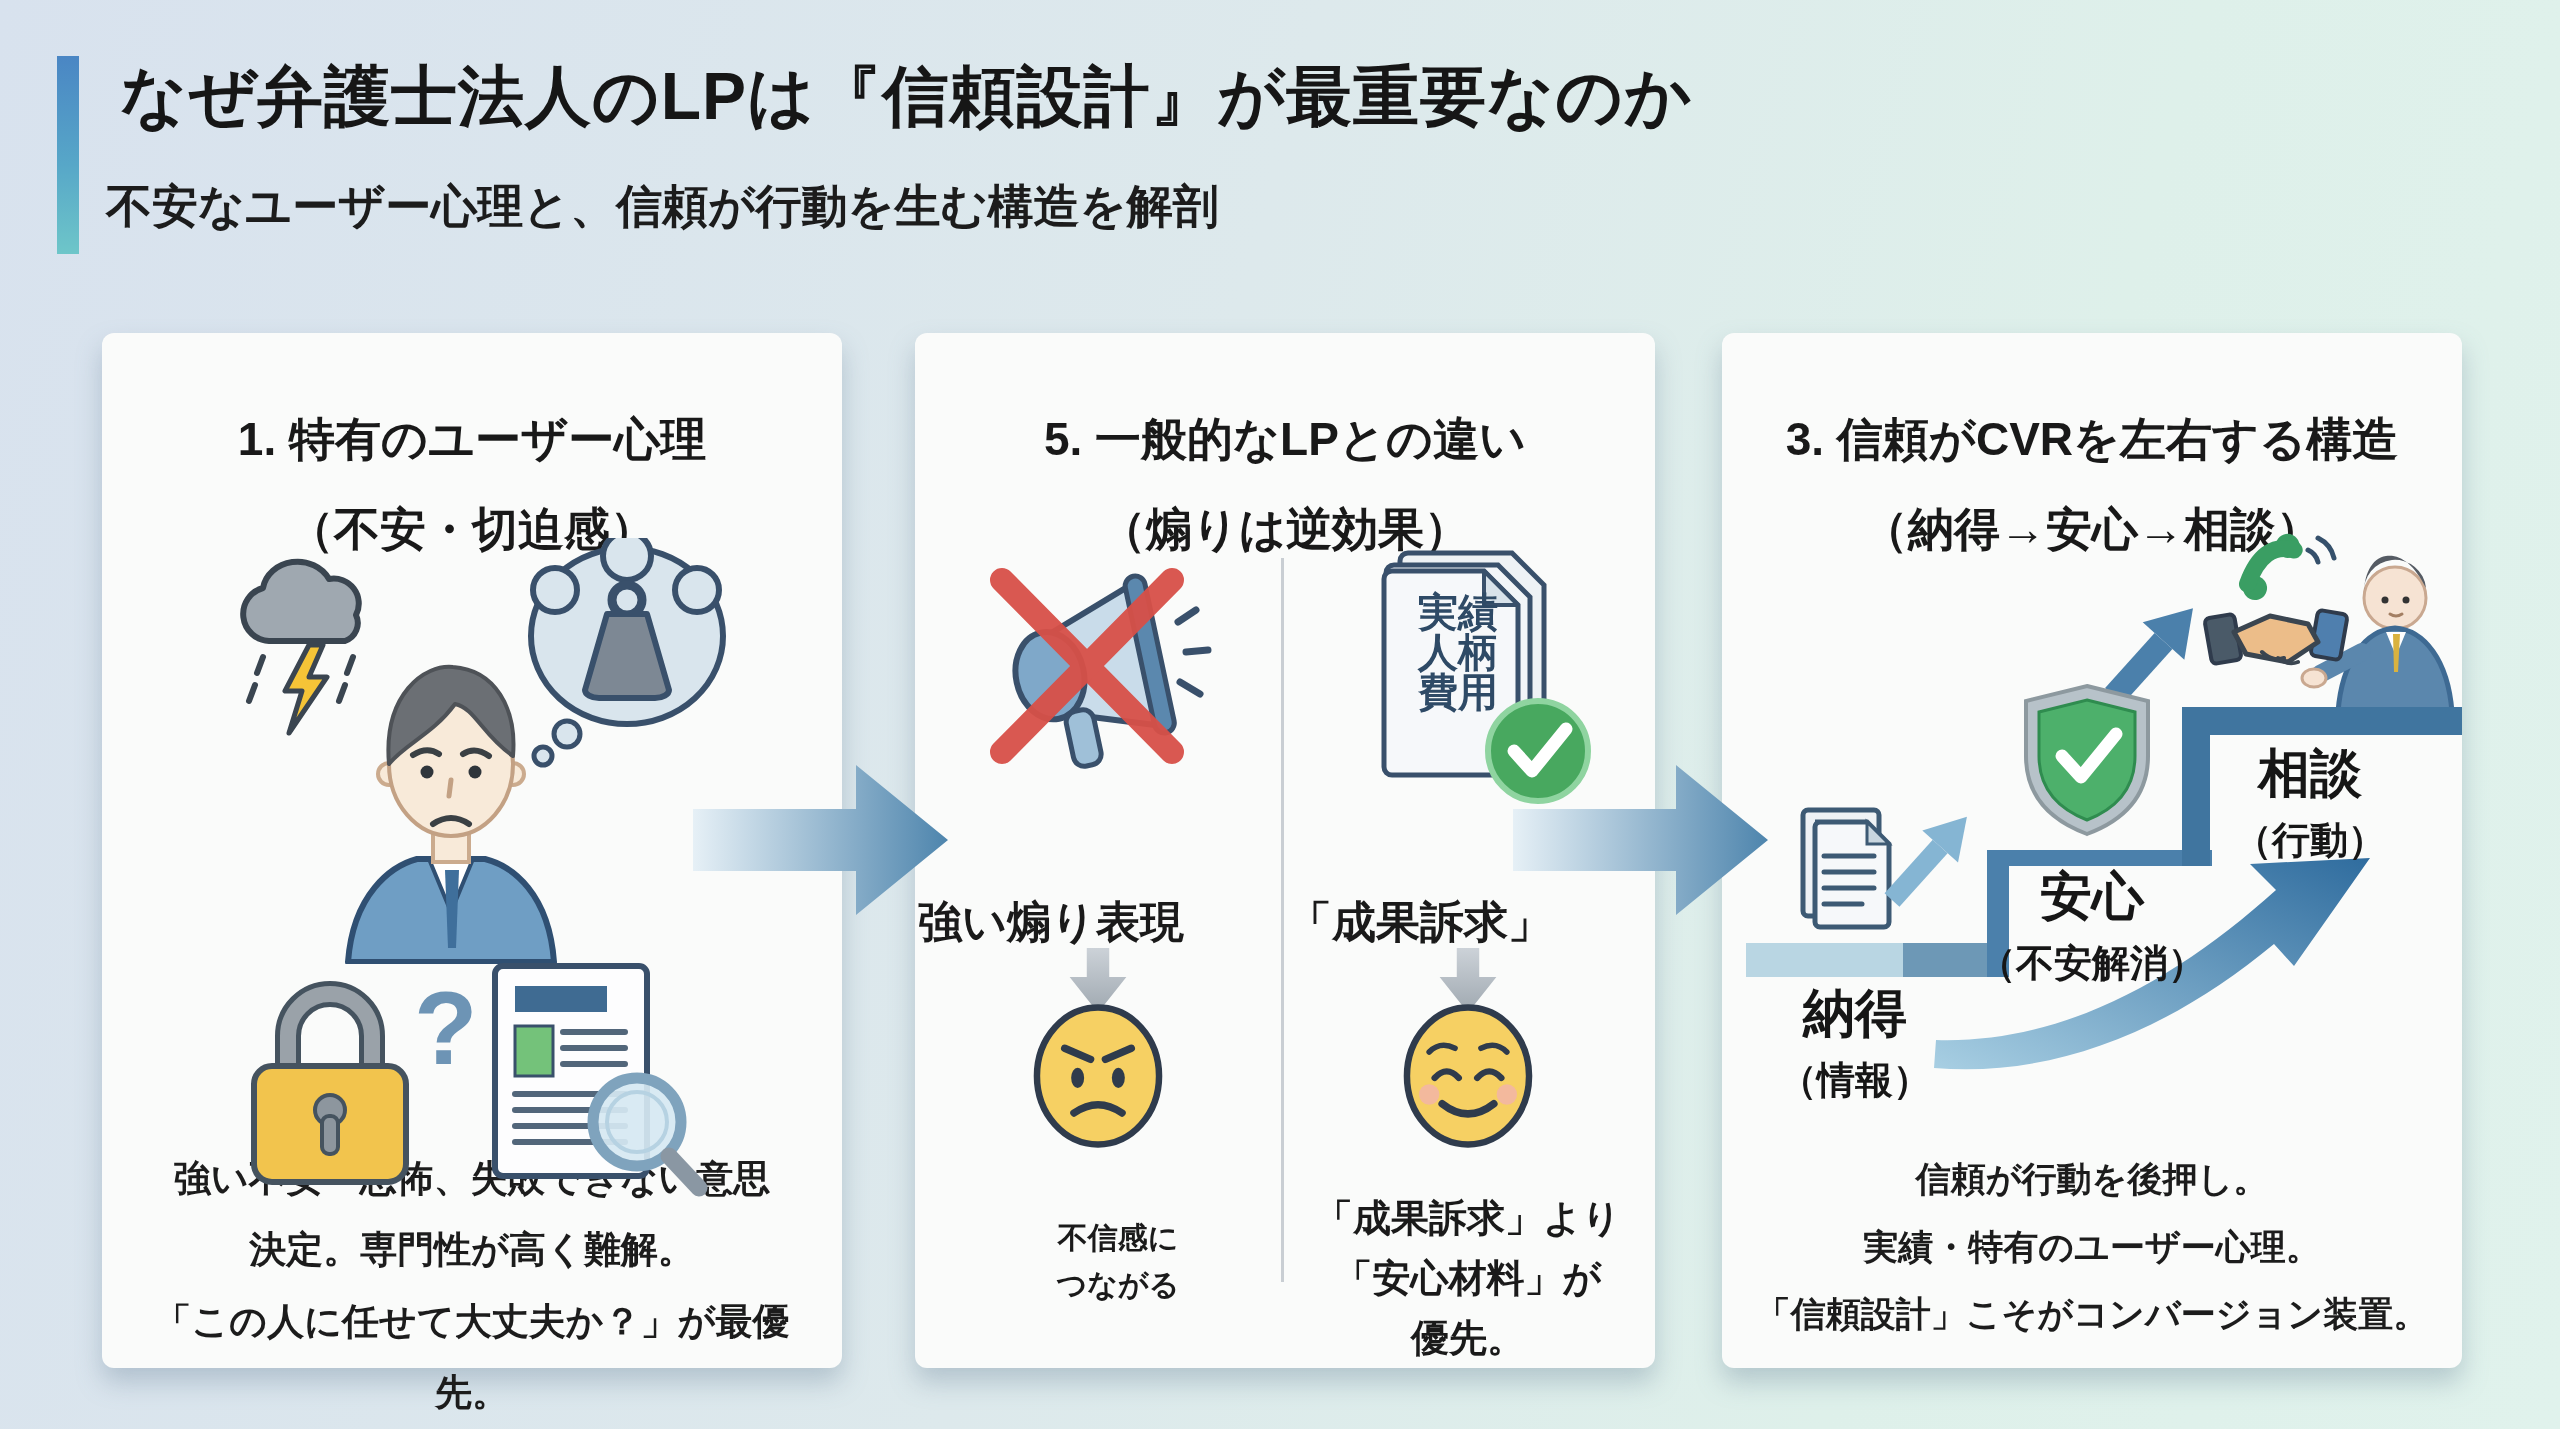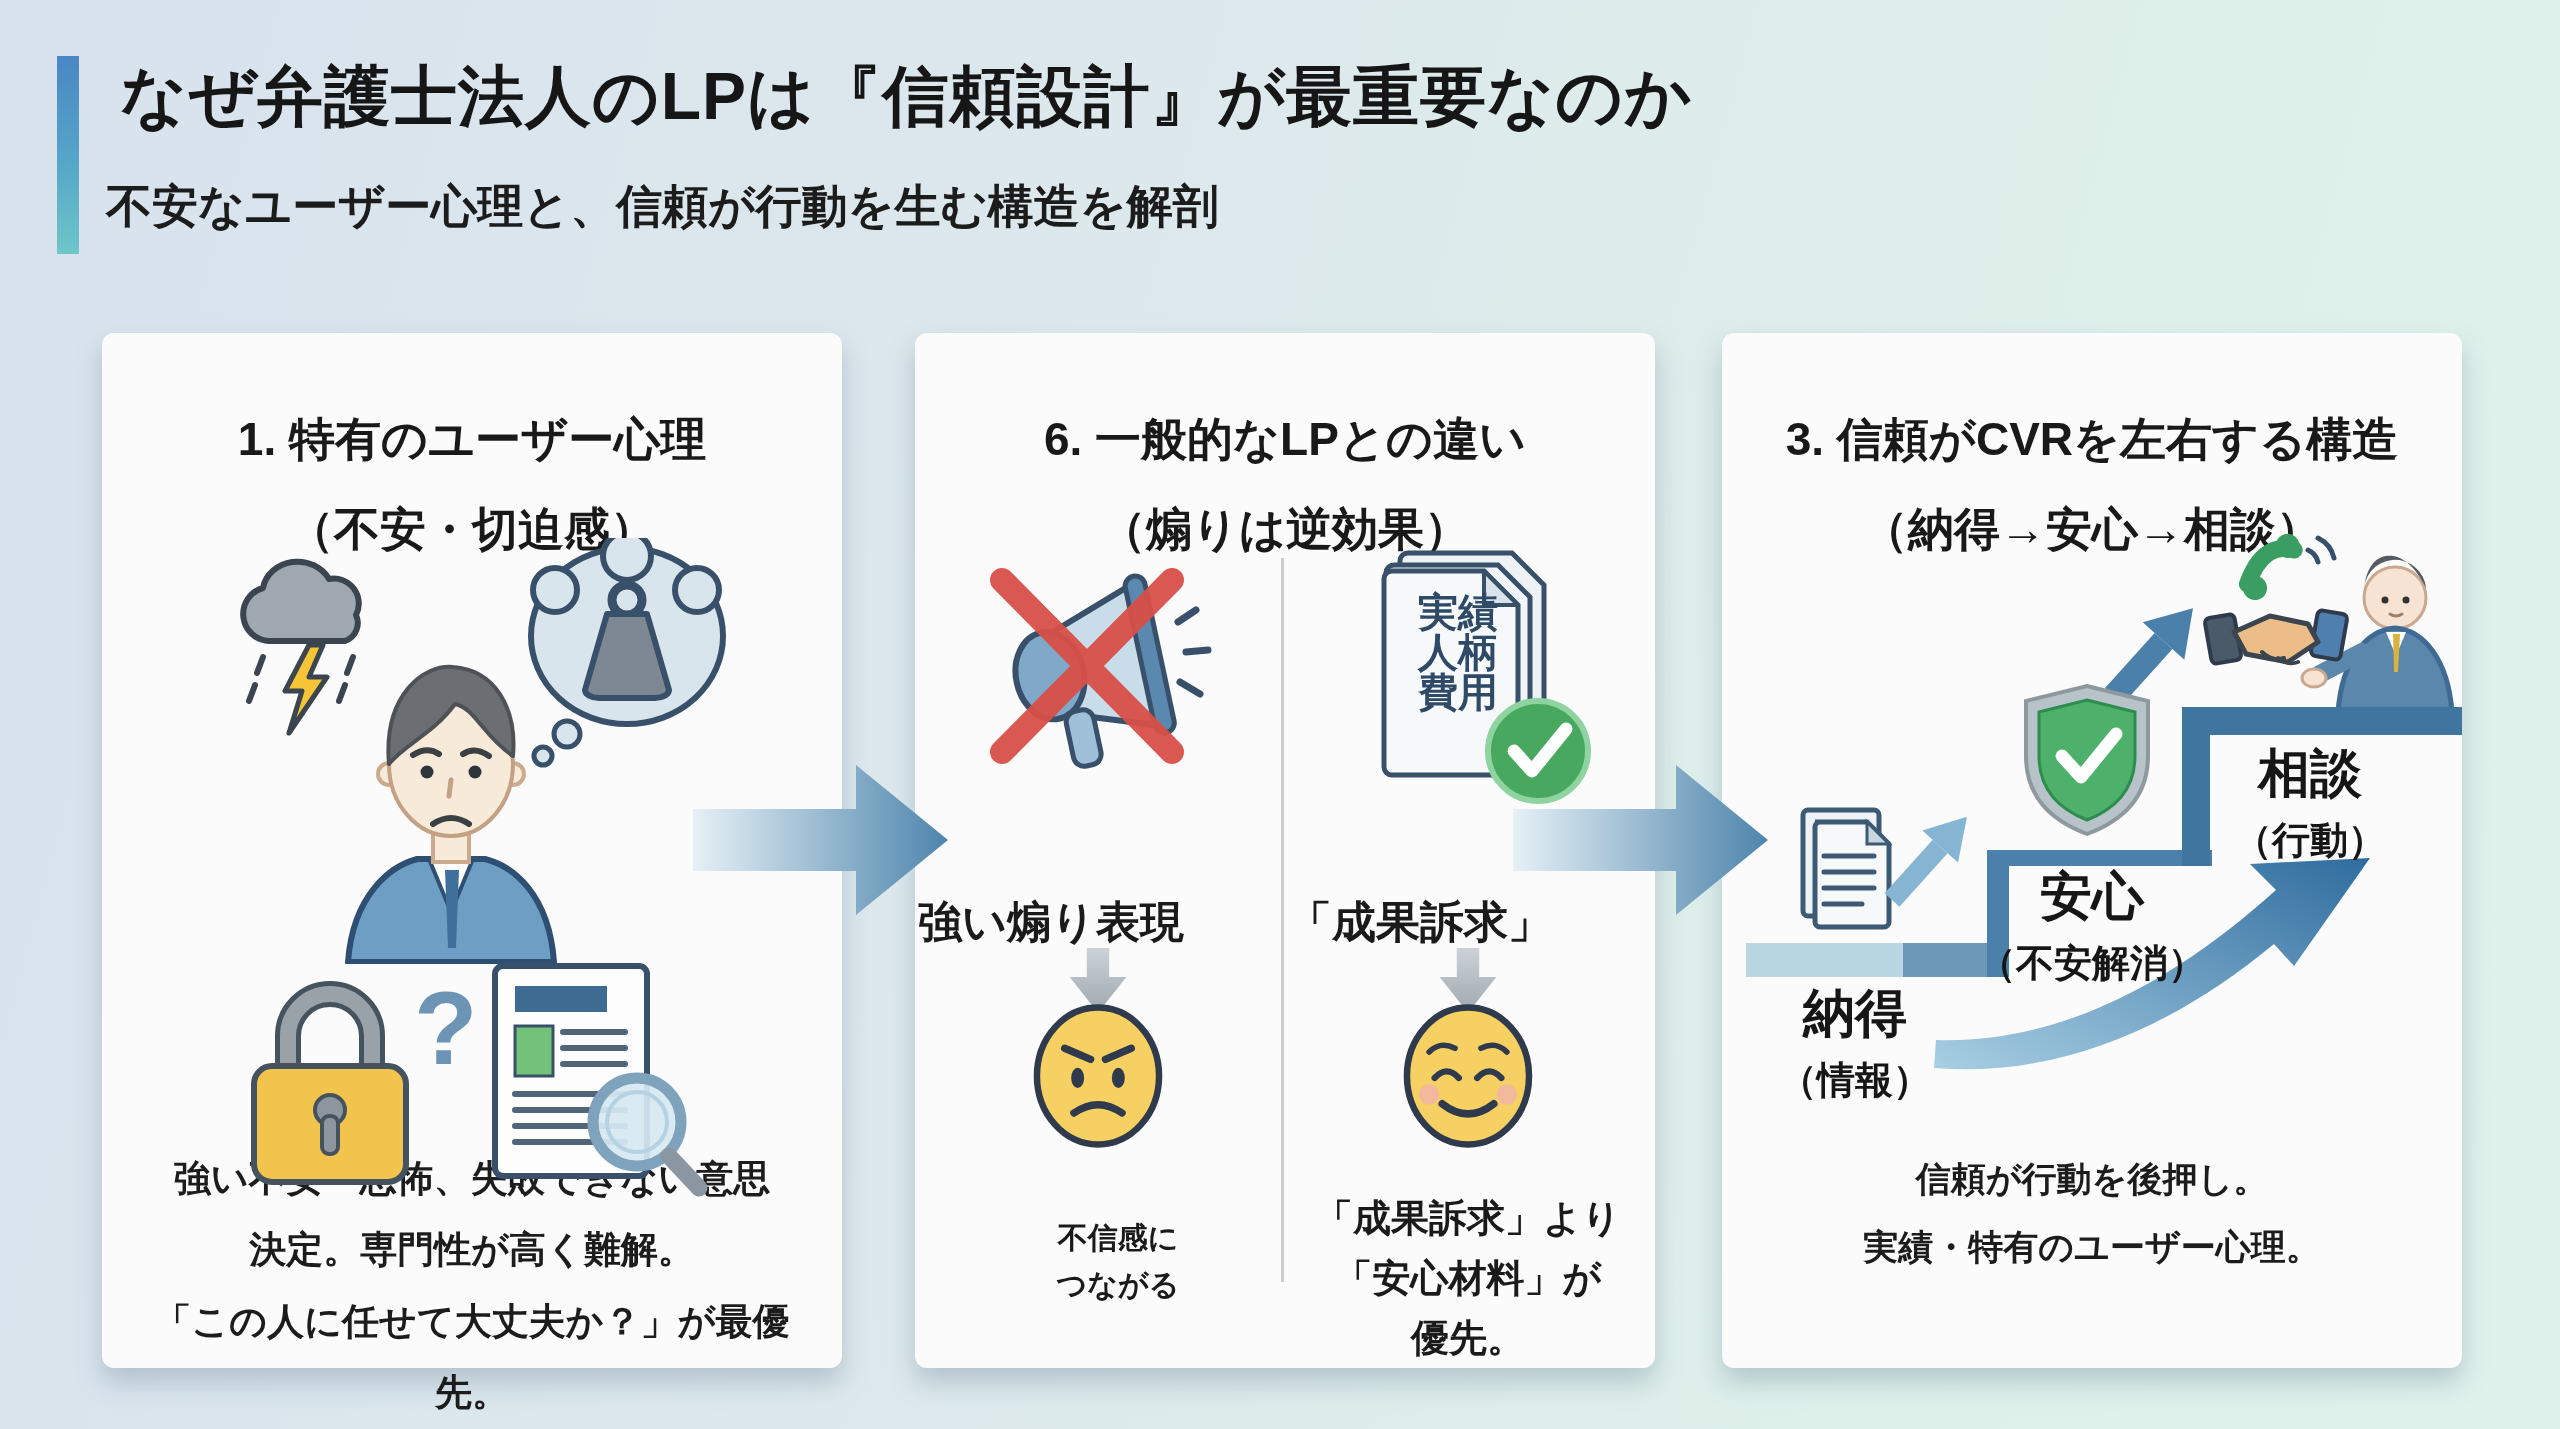--- a/index.html
+++ b/index.html
@@ -121,21 +121,21 @@
       <line x1="30" y1="168" x2="140" y2="168"></line>
         <line x1="30" y1="184" x2="140" y2="184"></line>
     </g>
     <circle cx="152" cy="164" r="44" fill="#d6e8f2" fill-opacity="0.92" stroke="#7fa3bd" stroke-width="11"></circle>
     <circle cx="152" cy="164" r="30" fill="none" stroke="#b6d2e2" stroke-width="4"></circle>
     <line x1="184" y1="198" x2="214" y2="230" stroke="#8a97a3" stroke-width="17" stroke-linecap="round"></line>
   </svg>
 
   <div class="abs card card2">
     <div class="card-heading">
-      <div>6. 一般的なLPとの違い</div>
+      <div>5. 一般的なLPとの違い</div>
       <div>（煽りは逆効果）</div>
     </div>
   </div>
   <div class="abs divider"></div>
 
   <svg class="abs" style="left:972px;top:556px;" width="248" height="230" viewBox="0 0 248 230">
     <g transform="rotate(-12 124 115)">
       <polygon points="78,72 176,38 176,182 78,148" fill="#c9dcea" stroke="#39506b" stroke-width="6" stroke-linejoin="round"></polygon>
       <ellipse cx="78" cy="110" rx="34" ry="44" fill="#7fa8c9" stroke="#39506b" stroke-width="6"></ellipse>
       <rect x="170" y="30" width="20" height="160" rx="10" fill="#5b88ae" stroke="#39506b" stroke-width="5"></rect>
@@ -217,20 +217,21 @@
   </div>
 
   <div class="abs card card3">
     <div class="card-heading">
       <div>3. 信頼がCVRを左右する構造</div>
       <div>（納得→安心→相談）</div>
     </div>
     <div class="card-body c3-body">
       <div>信頼が行動を後押し。</div>
       <div>実績・特有のユーザー心理。</div>
+      <div>「信頼設計」こそがコンバージョン装置。</div>
     </div>
   </div>
 
   <svg class="abs" style="left:1722px;top:520px;" width="740" height="580" viewBox="0 0 740 580">
     <defs>
       <linearGradient id="swooshGrad" x1="0" y1="1" x2="1" y2="0">
         <stop offset="0" stop-color="#a8cfe3"></stop>
           <stop offset="1" stop-color="#2f6c9e"></stop>
       </linearGradient>
     </defs>

